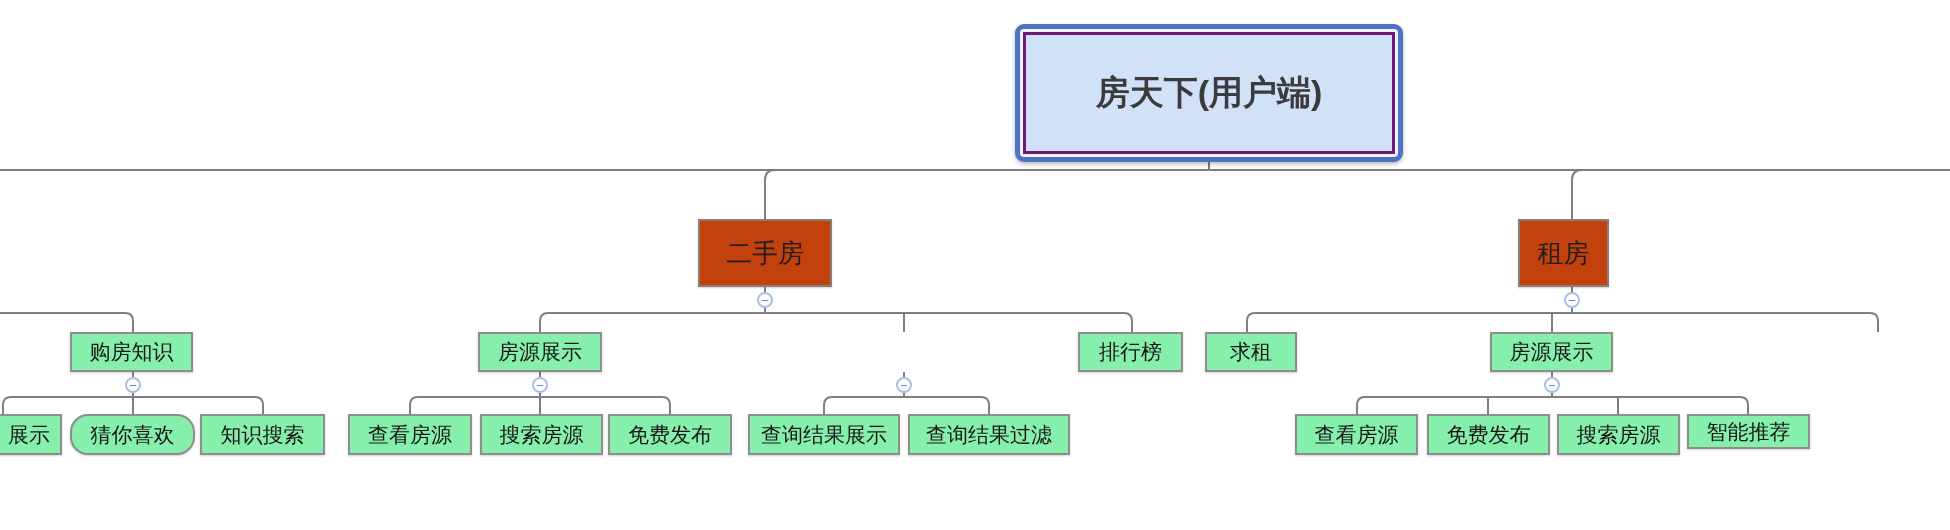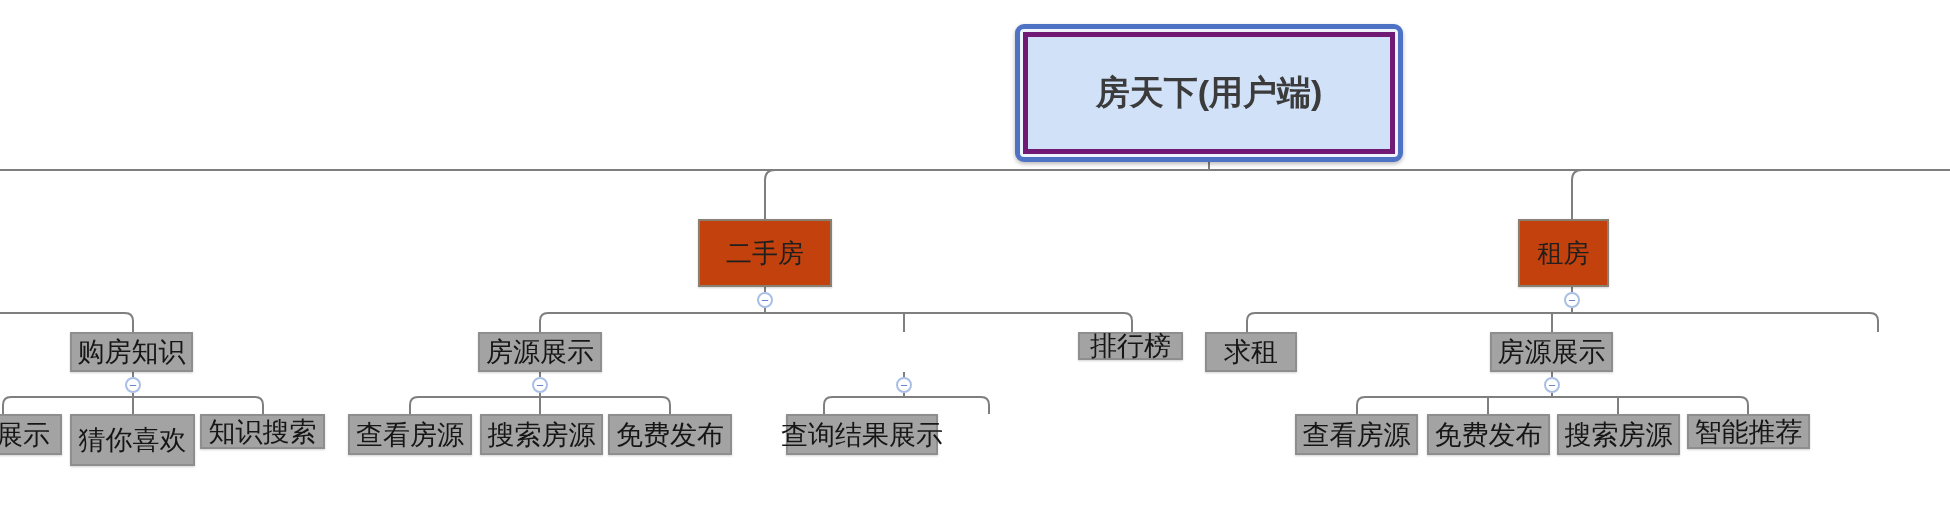--- a/index.html
+++ b/index.html
@@ -4,34 +4,34 @@
 <style>
   html,body{margin:0;padding:0;background:#ffffff;}
   .canvas{
     position:relative;width:1950px;height:530px;background:#ffffff;
     overflow:hidden;font-family:"Liberation Sans",sans-serif;
   }
   svg.connectors{position:absolute;left:0;top:0;z-index:1;}
   .node{
     position:absolute;box-sizing:border-box;z-index:2;
     display:flex;align-items:center;justify-content:center;
-    background:#a3a3a3;border:2px solid #8e8e8e;color:#161616;
-    font-size:27px;white-space:nowrap;
+    background:#86efac;border:2px solid #8e8e8e;color:#161616;
+    font-size:21px;white-space:nowrap;
     box-shadow:0 1px 2px rgba(0,0,0,0.18);
   }
   .node.branch{background:#c2410c;border-color:#8a8072;font-size:26px;color:#1f1f1f;}
   .node.cut{justify-content:flex-end;padding-right:10px;}
   .root-outer{
     position:absolute;box-sizing:border-box;z-index:2;
     border:5px solid #4e72c4;border-radius:9px;background:#eef4fd;
     padding:3px;box-shadow:0 2px 4px rgba(0,0,0,0.28);
   }
   .root-inner{
     width:100%;height:100%;box-sizing:border-box;
-    background:#d0e1f8;border:5px solid #701a75;
+    background:#d0e1f8;border:3px solid #701a75;
     display:flex;align-items:center;justify-content:center;
     font-size:34px;font-weight:bold;color:#3b3b3b;white-space:nowrap;
   }
   .collapse{
     position:absolute;box-sizing:border-box;z-index:3;
     width:16px;height:16px;border:2px solid #a9bfe6;border-radius:50%;
     background:#ffffff;color:#5b7fc4;
     display:flex;align-items:center;justify-content:center;
     font-size:13px;line-height:1;cursor:pointer;
   }
@@ -64,31 +64,32 @@
 
   <div class="root-outer" style="left:1015px;top:24px;width:388px;height:138px;">
     <div class="root-inner">房天下(用户端)</div>
   </div>
 
   <div class="node branch" style="left:698px;top:219px;width:134px;height:68px;">二手房</div>
   <div class="node branch" style="left:1518px;top:219px;width:91px;height:68px;">租房</div>
 
   <div class="node" style="left:70px;top:332px;width:123px;height:40px;">购房知识</div>
   <div class="node" style="left:478px;top:332px;width:124px;height:40px;">房源展示</div>
-  <div class="node" style="left:1078px;top:332px;width:105px;height:28px;">排行榜</div>
+  <div class="node" style="left:1078px;top:332px;width:105px;height:40px;">排行榜</div>
   <div class="node" style="left:1205px;top:332px;width:92px;height:40px;">求租</div>
   <div class="node" style="left:1490px;top:332px;width:123px;height:40px;">房源展示</div>
 
   <div class="node cut" style="left:-70px;top:414px;width:132px;height:41px;">展示</div>
-  <div class="node" style="left:70px;top:414px;width:125px;height:52px;">猜你喜欢</div>
-  <div class="node" style="left:200px;top:414px;width:125px;height:35px;">知识搜索</div>
+  <div class="node" style="left:70px;top:414px;width:125px;height:41px;border-radius:18px;">猜你喜欢</div>
+  <div class="node" style="left:200px;top:414px;width:125px;height:41px;">知识搜索</div>
   <div class="node" style="left:348px;top:414px;width:124px;height:41px;">查看房源</div>
   <div class="node" style="left:480px;top:414px;width:123px;height:41px;">搜索房源</div>
   <div class="node" style="left:608px;top:414px;width:124px;height:41px;">免费发布</div>
-  <div class="node" style="left:748px;top:414px;width:152px;height:41px;margin-left:38px;">查询结果展示</div>
+  <div class="node" style="left:748px;top:414px;width:152px;height:41px;">查询结果展示</div>
+  <div class="node" style="left:908px;top:414px;width:162px;height:41px;">查询结果过滤</div>
   <div class="node" style="left:1295px;top:414px;width:123px;height:41px;">查看房源</div>
   <div class="node" style="left:1427px;top:414px;width:123px;height:41px;">免费发布</div>
   <div class="node" style="left:1557px;top:414px;width:123px;height:41px;">搜索房源</div>
   <div class="node" style="left:1687px;top:414px;width:123px;height:35px;font-family:Liberation Mono, monospace;">智能推荐</div>
 
   <div class="collapse" style="left:757px;top:292px;">−</div>
   <div class="collapse" style="left:1564px;top:292px;">−</div>
   <div class="collapse" style="left:125px;top:377px;">−</div>
   <div class="collapse" style="left:532px;top:377px;">−</div>
   <div class="collapse" style="left:896px;top:377px;">−</div>

